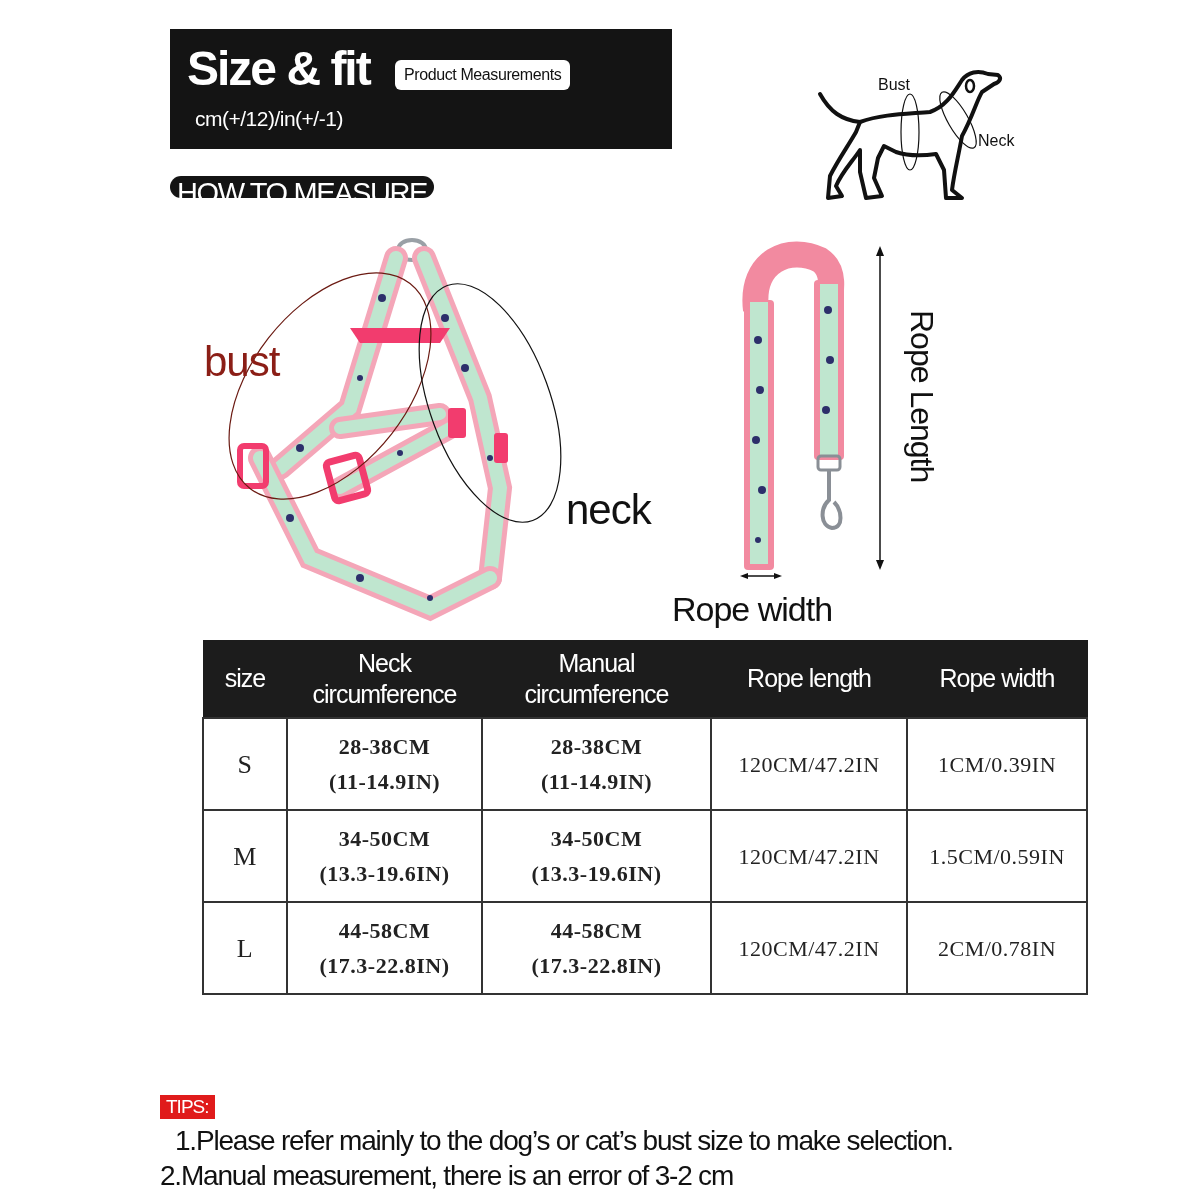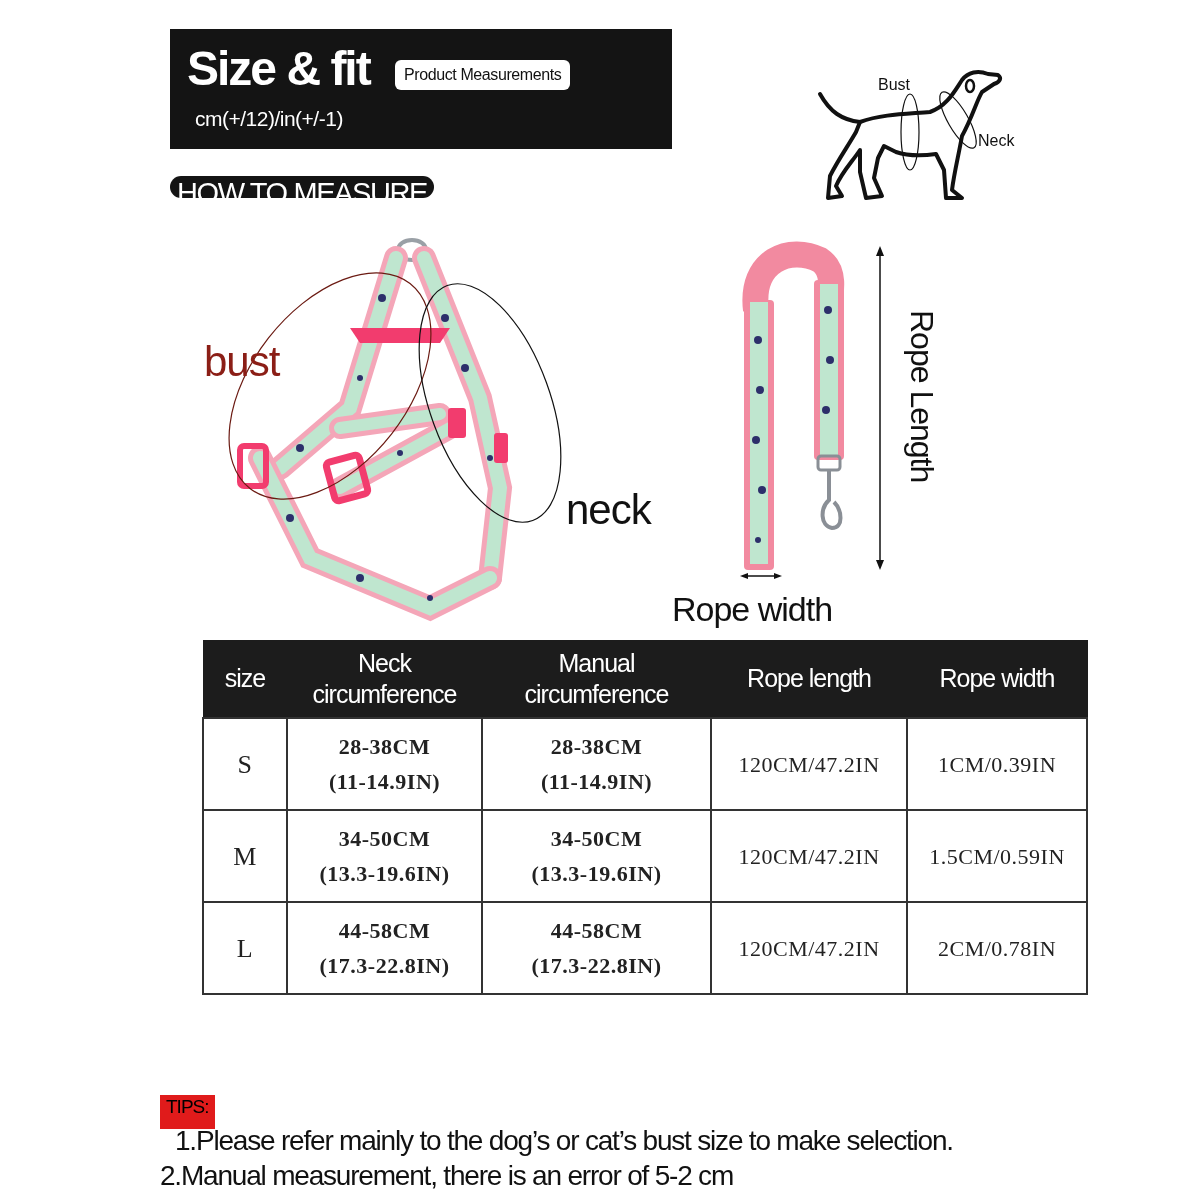--- a/index.html
+++ b/index.html
@@ -63,22 +63,22 @@
   }
   .size-table td {
     border: 2px solid #333; text-align: center; vertical-align: middle;
     font-family: "Liberation Serif", serif; font-size: 22px; color: #222; line-height: 35px;
     height: 92px; letter-spacing: 0.5px;
   }
   .size-table td.size-cell { font-size: 26px; }
   .size-table td .line { display: block; font-weight: bold; }
 
   .tips-badge {
-    position: absolute; left: 160px; top: 1095px; height: 34px; padding: 0 6px;
-    background: #e01b1b; color: #000000; font-size: 19px; line-height: 24px; letter-spacing: -1px;
+    position: absolute; left: 160px; top: 1095px; height: 24px; padding: 0 6px;
+    background: #e01b1b; color: #ffffff; font-size: 19px; line-height: 24px; letter-spacing: -1px;
   }
   .tip-line {
     position: absolute; left: 160px; font-size: 28px; color: #111; letter-spacing: -1.2px;
   }
 </style>
 </head>
 <body>
 
 <div class="title-band">
   <div class="title-main">Size &amp; fit</div>
@@ -246,13 +246,13 @@
           <span class="line">(17.3-22.8IN)</span>
         </td>
       <td>120CM/47.2IN</td>
       <td>2CM/0.78IN</td>
     </tr>
   </tbody>
 </table>
 
 <div class="tips-badge">TIPS:</div>
 <div class="tip-line" style="top:1125px;margin-left:15px;">1.Please refer mainly to the dog’s or cat’s bust size to make selection.</div>
-<div class="tip-line" style="top:1160px;">2.Manual measurement, there is an error of 5-2 cm</div>
+<div class="tip-line" style="top:1160px;">2.Manual measurement, there is an error of 3-2 cm</div>
 
 </body></html>

